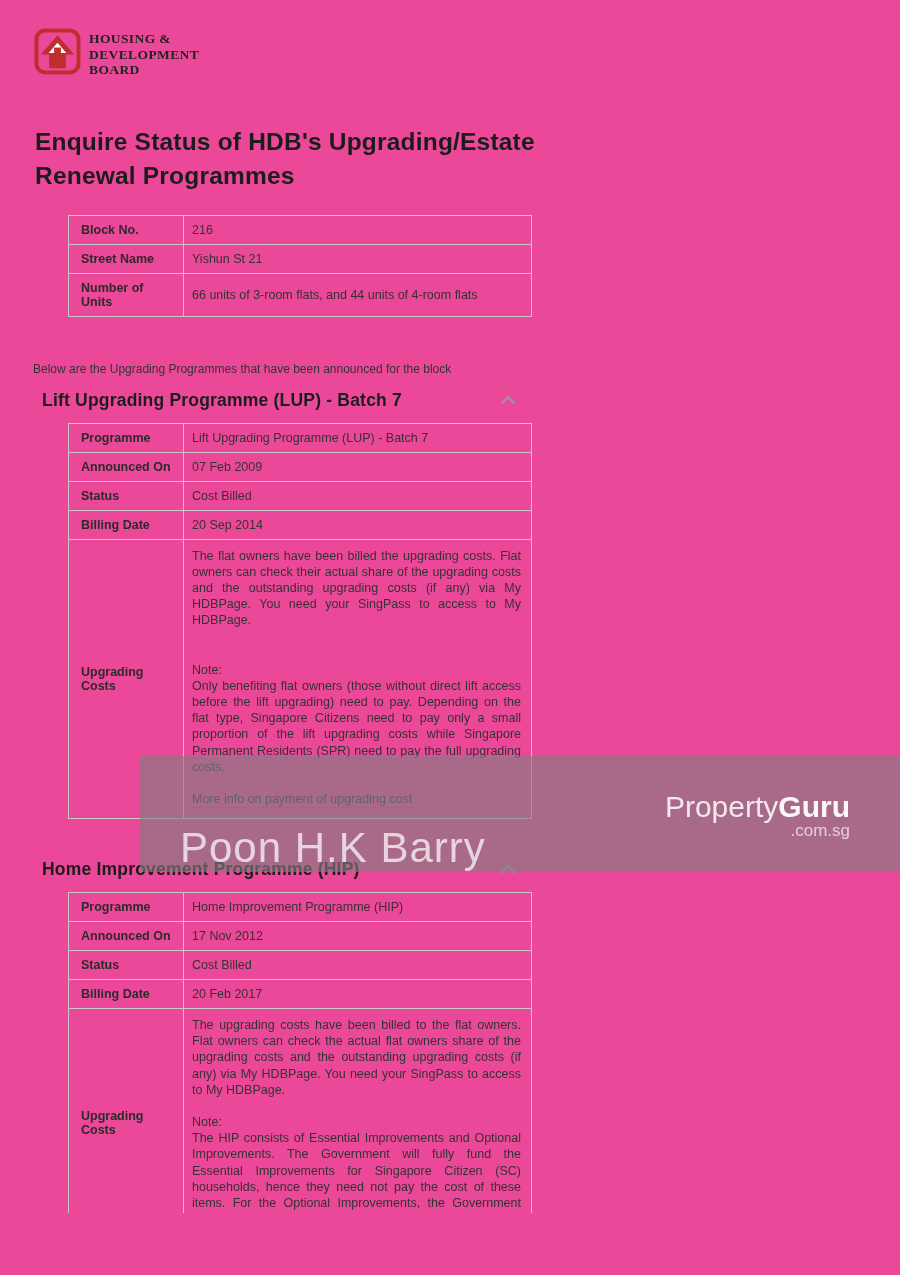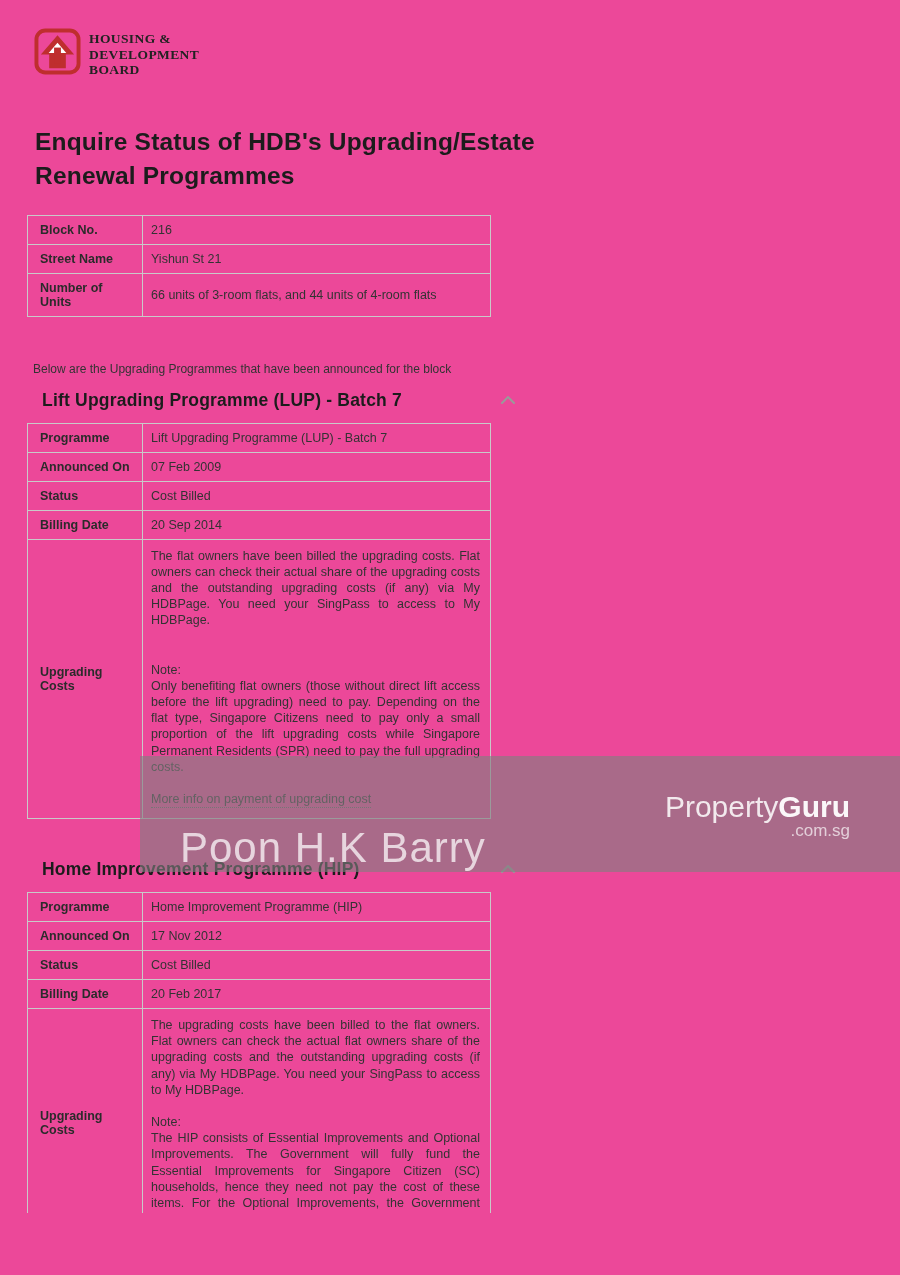--- a/index.html
+++ b/index.html
@@ -13,21 +13,21 @@
   .logo-mark { width:47px; height:47px; flex:0 0 47px; }
   .logo-text { margin-left:8px; font-family:"Liberation Serif", serif; font-weight:bold;
                font-size:13.5px; line-height:15.5px; color:#222; letter-spacing:.4px; padding-top:3px; }
 
   
   h1.page-title { margin:47px 0 0 35px; width:500px; font-size:24.5px; line-height:34px;
                   color:#1c1c1c; font-weight:bold; letter-spacing:.2px; }
   h2.search-heading { margin:38px 0 0 35px; font-size:16.5px; color:#1c1c1c; font-weight:bold; }
 
   
-  table.kv { border-collapse:collapse; margin-left:27px; width:464px; table-layout:fixed;
+  table.kv { border-collapse:collapse; margin-left:68px; width:464px; table-layout:fixed;
              font-size:12.5px; }
   table.kv td { border:1px solid #c9c9c9; vertical-align:middle; }
   td.kv-label { width:115px; font-weight:bold; color:#2b2b2b; padding:7px 8px 7px 12px; }
   td.kv-value { padding:7px 10px 7px 8px; color:#333; }
   table.t-search { margin-top:22px; }
   .intro-text { margin:45px 0 0 33px; font-size:12px; color:#333; }
 
   .section-head { display:flex; align-items:center; justify-content:space-between;
                   margin:14px 0 0 42px; width:478px; cursor:default; }
   .section-head h3 { font-size:17.5px; color:#1c1c1c; font-weight:bold; letter-spacing:.2px; }

